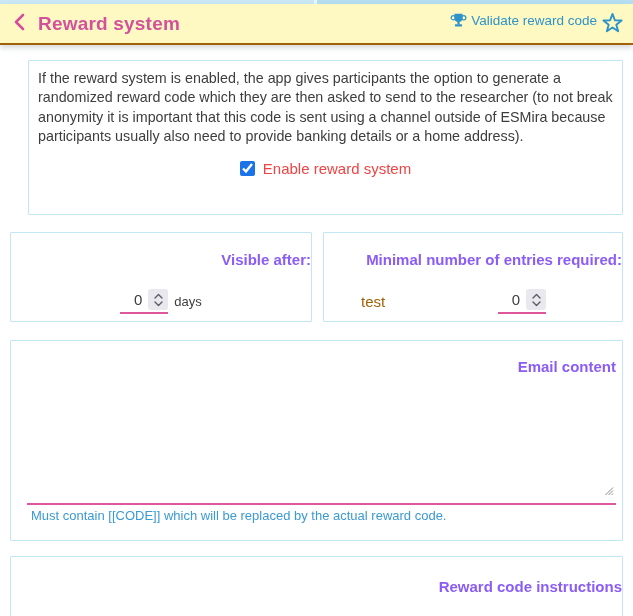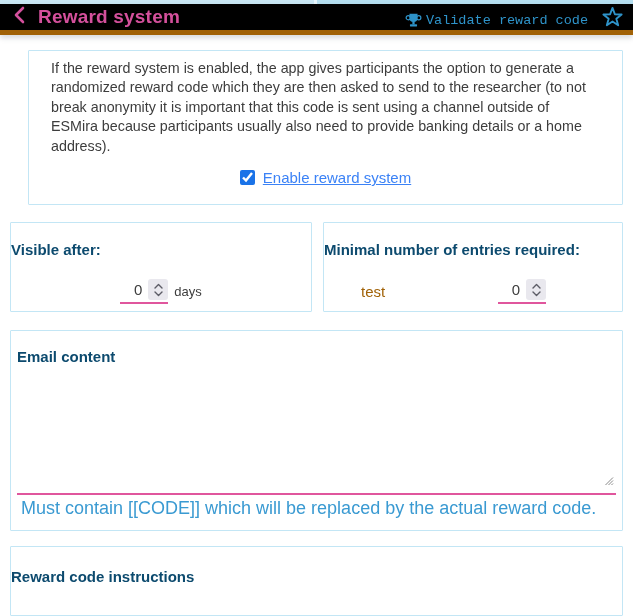--- a/index.html
+++ b/index.html
@@ -12,23 +12,23 @@
   }
 
   
   .top-strip { height: 4px; display: flex; }
   .top-strip .seg-left  { width: 314px; background: #c9e7f4; }
   .top-strip .seg-gap   { width: 3px;   background: #e8f6fc; }
   .top-strip .seg-right { flex: 1;      background: #b5dff0; }
 
   
   .header {
-    height: 31px;
-    background: #000000;
-    border-bottom: 5px solid #a16207;
+    height: 41px;
+    background: #fef9c3;
+    border-bottom: 2px solid #a16207;
     box-shadow: 0 3px 5px rgba(120,130,140,0.28);
     display: flex;
     align-items: center;
     padding: 0 9px 0 8px;
     position: relative;
     z-index: 2;
   }
   .back-btn {
     width: 22px; height: 26px;
     display: flex; align-items: center; justify-content: center;
@@ -37,23 +37,22 @@
   .page-title {
     color: #d4509c;
     font-size: 19px;
     font-weight: bold;
     margin-left: 8px;
     letter-spacing: 0.2px;
   }
   .header-right {
     margin-left: auto;
     display: flex;
-    align-items: flex-end;
-    gap: 13px;
-    font-family: Liberation Mono, monospace;
+    align-items: flex-start;
+    gap: 4px;
   }
   .validate-link {
     display: flex;
     align-items: center;
     gap: 4px;
     color: #2e93c9;
     font-size: 13.5px;
     cursor: pointer;
     text-decoration: none;
   }
@@ -61,46 +60,46 @@
 
   
   .content { padding-top: 15px; }
   .box {
     border: 1px solid #c3e6f5;
     border-radius: 1px;
     margin: 0 10px;
     background: #ffffff;
   }
   .box-heading {
-    color: #0c4a6e;
+    color: #8b5cf6;
     font-size: 15px;
     font-weight: bold;
-    text-align: left;
-  }
-
-  
-  .intro-box { height: 155px; padding: 8px 22px; margin-left: 28px; }
+    text-align: right;
+  }
+
+  
+  .intro-box { height: 155px; padding: 8px 9px; margin-left: 28px; }
   .intro-text {
     font-size: 14.3px;
     line-height: 19.4px;
     color: #3d3d3d;
   }
   .checkbox-row {
     margin-top: 13px;
     display: flex;
     align-items: center;
     justify-content: center;
     gap: 8px;
   }
   .checkbox-row input[type="checkbox"] {
     width: 15px; height: 15px;
     accent-color: #1a73e8;
     cursor: pointer;
   }
-  .checkbox-label { font-size: 15px; color: #3b82f6; text-decoration: underline; }
+  .checkbox-label { font-size: 15px; color: #ef4444; }
 
   
   .two-col { display: flex; margin-top: 17px; gap: 11px; padding: 0 10px; }
   .two-col .box { margin: 0; height: 90px; padding-top: 18px; }
   .col-left  { width: 302px; }
   .col-right { flex: 1; }
 
   .num-row {
     margin-top: 21px;
     display: flex;
@@ -141,21 +140,21 @@
     display: flex;
     flex-direction: column;
     align-items: center;
     justify-content: center;
     gap: 2px;
     cursor: pointer;
   }
   .unit-label { font-size: 13px; color: #3d3d3d; }
 
   
-  .email-box { margin-top: 18px; height: 201px; padding: 17px 6px 0 6px; position: relative; }
+  .email-box { margin-top: 18px; height: 201px; padding: 17px 6px 0 16px; position: relative; }
   .email-textarea-wrap { position: relative; margin-top: 5px; }
   .email-textarea {
     display: block;
     width: 100%;
     height: 125px;
     border: none;
     border-bottom: 2px solid #e0569d;
     outline: none;
     resize: none;
     background: transparent;
@@ -164,21 +163,21 @@
   }
   .resize-grip {
     position: absolute;
     right: 2px;
     bottom: 5px;
     cursor: nwse-resize;
   }
   .email-hint {
     margin-top: 3px;
     padding-left: 4px;
-    font-size: 18px;
+    font-size: 13px;
     color: #3a9ad2;
   }
 
   
   .instructions-box { margin-top: 15px; height: 70px; padding-top: 21px; }
 </style>
 </head>
 <body>
 
 <div class="top-strip">

